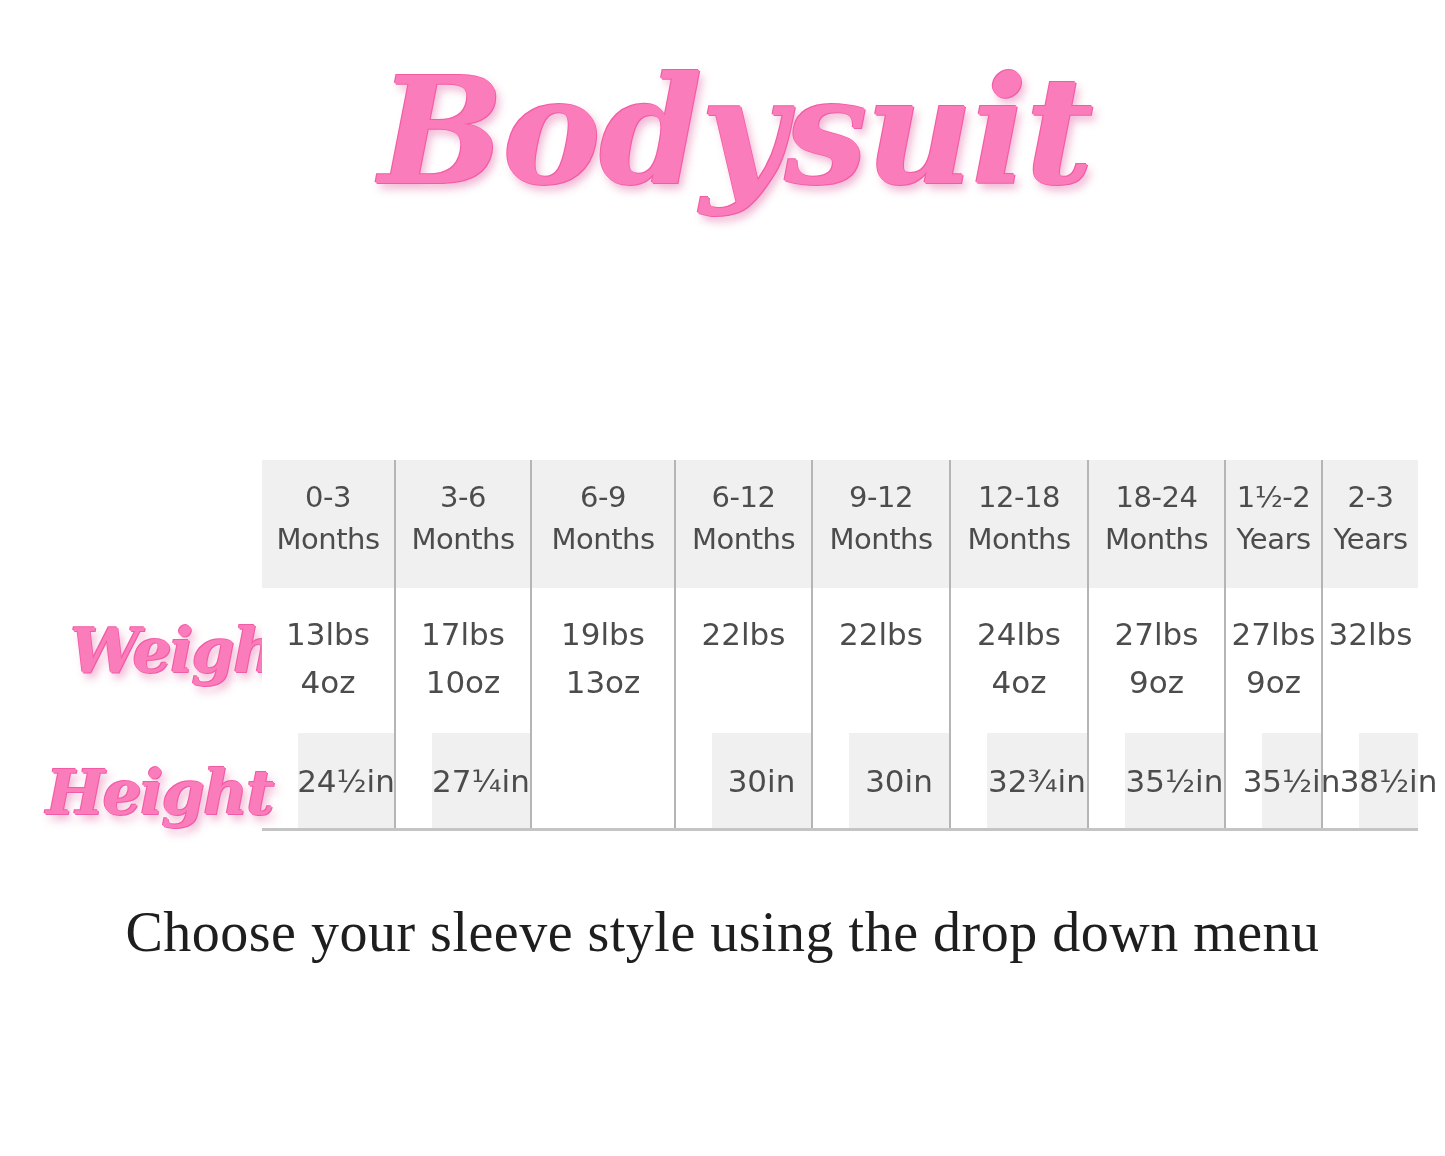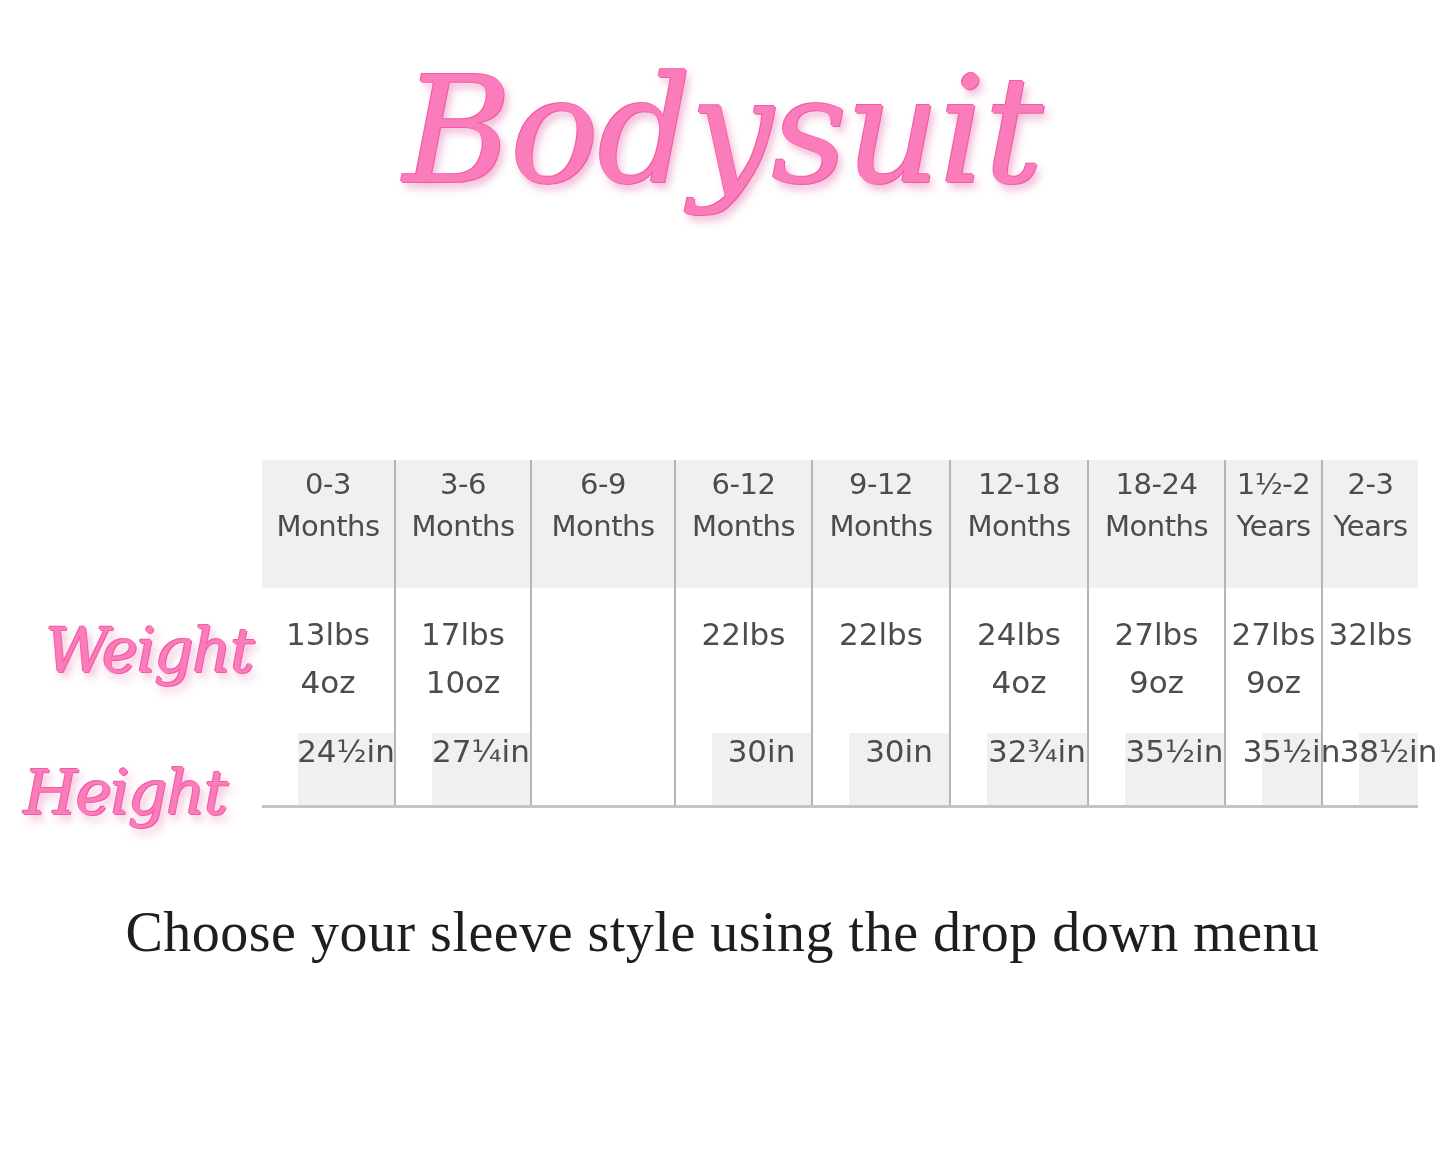--- a/index.html
+++ b/index.html
@@ -5,27 +5,28 @@
   html,body{margin:0;padding:0;}
   body{
     width:1445px;height:1156px;position:relative;overflow:hidden;
     background:#ffffff;
     font-family:"DejaVu Sans", sans-serif;
   }
   
   .script{
     font-family:"DejaVu Serif", serif;
     font-style:italic;
-    font-weight:normal;
+    font-weight:bold;
     color:#fa7cba;
     text-shadow:
       -1px -1px 0 #f25ca5,
        1px  1px 0 #f25ca5,
        4px  6px 8px rgba(214,51,132,0.35);
     letter-spacing:-2px;
+    padding-left:26px;
   }
   .title{
     position:absolute;top:56px;left:0;right:0;
     text-align:center;
   }
   .title .line1{font-size:148px;line-height:1.02;}
   .title .line2{font-size:148px;line-height:1.02;margin-top:-8px;}
   .row-label{position:absolute;width:210px;text-align:center;font-size:62px;line-height:1;}
   .row-label.weight{left:44px;top:620px;}
   .row-label.height{left:20px;top:762px;}
@@ -36,32 +37,32 @@
     border-bottom:3px solid #c4c4c4;
   }
   .col{display:flex;flex-direction:column;box-sizing:border-box;}
   .col + .col{border-left:2px solid #b5b5b5;}
   .c1{width:132px}.c2{width:136px}.c3{width:144px}.c4{width:137px}.c5{width:138px}
   .c6{width:138px}.c7{width:137px}.c8{width:97px}.c9{width:97px}
   .cell{box-sizing:border-box;color:#4c4c4c;}
   .cell.head{
     height:128px;background:#f0f0f0;
     display:flex;flex-direction:column;align-items:center;
-    padding-top:3px;font-size:29px;letter-spacing:-0.5px;
+    padding-top:16px;font-size:29px;letter-spacing:-0.5px;
   }
   .cell.head span{display:block;height:42px;line-height:42px;white-space:nowrap;}
   .cell.wt{
     height:145px;background:#ffffff;
     display:flex;flex-direction:column;align-items:center;
     padding-top:22px;font-size:31px;
   }
   .cell.wt span{display:block;height:48px;line-height:48px;white-space:nowrap;text-align:right;}
   .cell.ht{
-    height:72px;background:#f0f0f0;
-    display:flex;align-items:flex-start;justify-content:center;
+    height:95px;background:#f0f0f0;
+    display:flex;align-items:center;justify-content:center;
     font-size:31px;white-space:nowrap;margin-left:36px;
   }
   
   .footer-note{
     position:absolute;top:892px;left:0;right:0;
     text-align:center;
     font-family:"Liberation Serif", serif;
     font-size:56px;color:#1e1e1e;
     letter-spacing:0.5px;
     margin-top:8px;
@@ -105,20 +106,24 @@
     <div class="cell ht">
       <span>27¼in</span>
     </div>
   </div>
 
   <div class="col c3">
     <div class="cell head">
       <span>6-9</span>
       <span>Months</span>
     </div>
+    <div class="cell wt">
+      <span>19lbs</span>
+      <span>13oz</span>
+    </div>
   </div>
 
   <div class="col c4">
     <div class="cell head">
       <span>6-12</span>
       <span>Months</span>
     </div>
     <div class="cell wt">
       <span>22lbs</span>
       <span></span>

